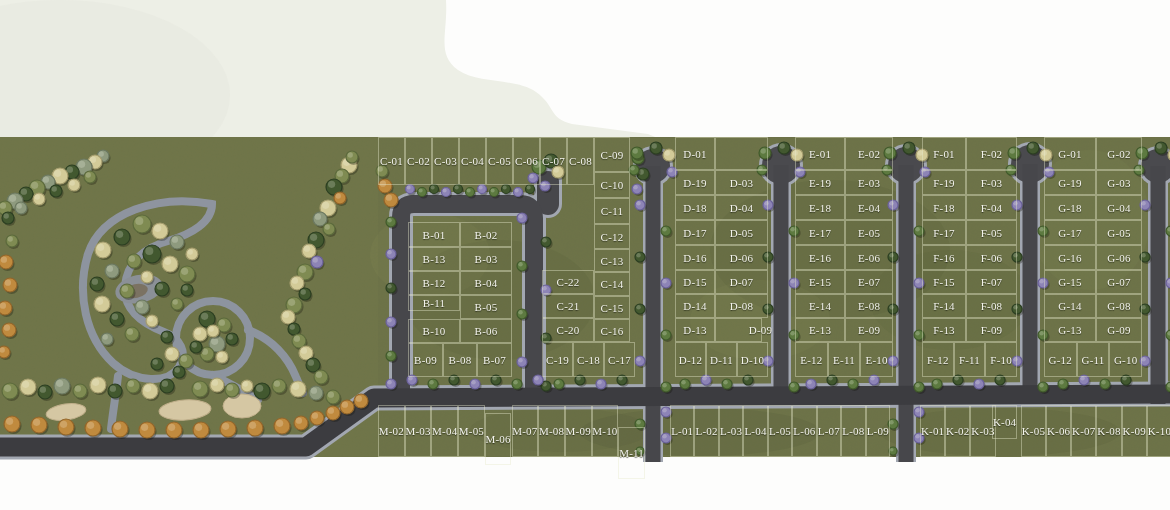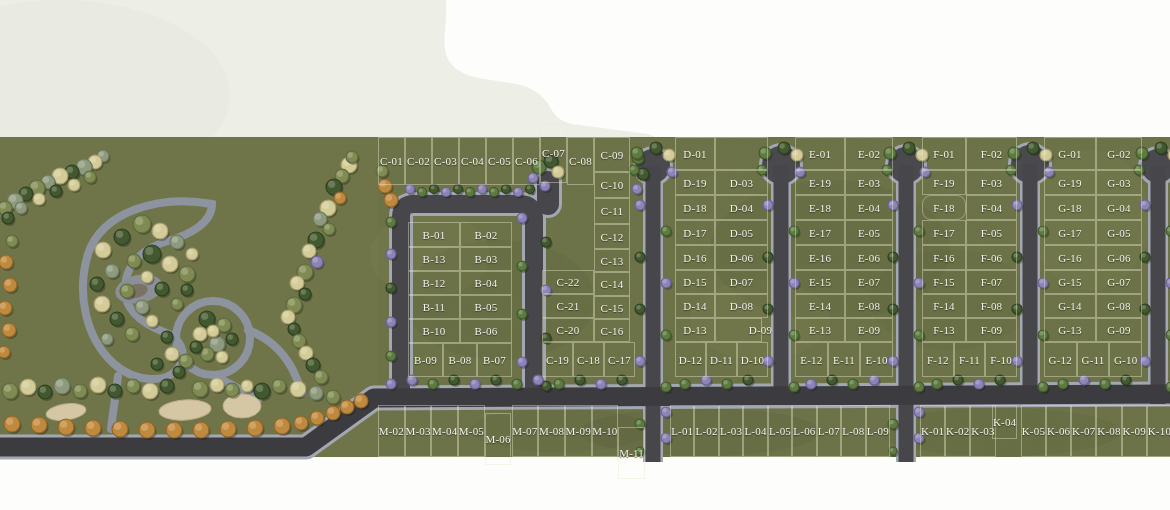--- a/index.html
+++ b/index.html
@@ -847,21 +847,21 @@
       </g>
   </svg>
 
   <div id="lots">
       <div class="lot" style="left: 378px; top: 137px; width: 27px; height: 48px;">C-01</div>
       <div class="lot" style="left: 405px; top: 137px; width: 27px; height: 48px;">C-02</div>
       <div class="lot" style="left: 432px; top: 137px; width: 27px; height: 48px;">C-03</div>
       <div class="lot" style="left: 459px; top: 137px; width: 27px; height: 48px;">C-04</div>
       <div class="lot" style="left: 486px; top: 137px; width: 27px; height: 48px;">C-05</div>
       <div class="lot" style="left: 513px; top: 137px; width: 27px; height: 48px;">C-06</div>
-      <div class="lot" style="left: 540px; top: 123px; width: 27px; height: 60px;">C-07</div>
+      <div class="lot" style="left: 540px; top: 137px; width: 27px; height: 48px;">C-07</div>
       <div class="lot" style="left: 567px; top: 137px; width: 27px; height: 48px;">C-08</div>
       <div class="lot" style="left: 594px; top: 137px; width: 36px; height: 35px;">C-09</div>
       <div class="lot" style="left: 594px; top: 172px; width: 36px; height: 26px;">C-10</div>
       <div class="lot" style="left: 594px; top: 198px; width: 36px; height: 26px;">C-11</div>
       <div class="lot" style="left: 594px; top: 224px; width: 36px; height: 25px;">C-12</div>
       <div class="lot" style="left: 594px; top: 249px; width: 36px; height: 23px;">C-13</div>
       <div class="lot" style="left: 594px; top: 272px; width: 36px; height: 24px;">C-14</div>
       <div class="lot" style="left: 594px; top: 296px; width: 36px; height: 23px;">C-15</div>
       <div class="lot" style="left: 594px; top: 319px; width: 36px; height: 23px;">C-16</div>
       <div class="lot" style="left: 542px; top: 270px; width: 52px; height: 24px;">C-22</div>
@@ -869,21 +869,21 @@
       <div class="lot" style="left: 542px; top: 318px; width: 52px; height: 24px;">C-20</div>
       <div class="lot" style="left: 542px; top: 342px; width: 31px; height: 35px;">C-19</div>
       <div class="lot" style="left: 573px; top: 342px; width: 31px; height: 35px;">C-18</div>
       <div class="lot" style="left: 604px; top: 342px; width: 31px; height: 35px;">C-17</div>
       <div class="lot" style="left: 408px; top: 222px; width: 52px; height: 25px;">B-01</div>
       <div class="lot" style="left: 460px; top: 222px; width: 52px; height: 25px;">B-02</div>
       <div class="lot" style="left: 408px; top: 247px; width: 52px; height: 24px;">B-13</div>
       <div class="lot" style="left: 460px; top: 247px; width: 52px; height: 24px;">B-03</div>
       <div class="lot" style="left: 408px; top: 271px; width: 52px; height: 24px;">B-12</div>
       <div class="lot" style="left: 460px; top: 271px; width: 52px; height: 24px;">B-04</div>
-      <div class="lot" style="left: 408px; top: 295px; width: 52px; height: 24px;">B-11</div>
+      <div class="lot" style="left: 408px; top: 295px; width: 52px; height: 16px;">B-11</div>
       <div class="lot" style="left: 460px; top: 295px; width: 52px; height: 24px;">B-05</div>
       <div class="lot" style="left: 408px; top: 319px; width: 52px; height: 24px;">B-10</div>
       <div class="lot" style="left: 460px; top: 319px; width: 52px; height: 24px;">B-06</div>
       <div class="lot" style="left: 408px; top: 343px; width: 35px; height: 34px;">B-09</div>
       <div class="lot" style="left: 443px; top: 343px; width: 34px; height: 34px;">B-08</div>
       <div class="lot" style="left: 477px; top: 343px; width: 35px; height: 34px;">B-07</div>
       <div class="lot" style="left: 675px; top: 137px; width: 40px; height: 33px;">D-01</div>
       <div class="lot" style="left: 715px; top: 137px; width: 53px; height: 33px;"></div>
       <div class="lot" style="left: 675px; top: 170px; width: 40px; height: 25px;">D-19</div>
       <div class="lot" style="left: 715px; top: 170px; width: 53px; height: 25px;">D-03</div>
@@ -918,21 +918,21 @@
       <div class="lot" style="left: 845px; top: 294px; width: 48px; height: 24px;">E-08</div>
       <div class="lot" style="left: 795px; top: 318px; width: 50px; height: 24px;">E-13</div>
       <div class="lot" style="left: 845px; top: 318px; width: 48px; height: 24px;">E-09</div>
       <div class="lot" style="left: 795px; top: 342px; width: 32.6667px; height: 35px;">E-12</div>
       <div class="lot" style="left: 827.667px; top: 342px; width: 32.6667px; height: 35px;">E-11</div>
       <div class="lot" style="left: 860.333px; top: 342px; width: 32.6667px; height: 35px;">E-10</div>
       <div class="lot" style="left: 922px; top: 137px; width: 44px; height: 33px;">F-01</div>
       <div class="lot" style="left: 966px; top: 137px; width: 51px; height: 33px;">F-02</div>
       <div class="lot" style="left: 922px; top: 170px; width: 44px; height: 25px;">F-19</div>
       <div class="lot" style="left: 966px; top: 170px; width: 51px; height: 25px;">F-03</div>
-      <div class="lot" style="left: 922px; top: 195px; width: 44px; height: 25px; border-radius: 9px;">F-18</div>
+      <div class="lot" style="left: 922px; top: 195px; width: 44px; height: 25px;">F-18</div>
       <div class="lot" style="left: 966px; top: 195px; width: 51px; height: 25px;">F-04</div>
       <div class="lot" style="left: 922px; top: 220px; width: 44px; height: 25px;">F-17</div>
       <div class="lot" style="left: 966px; top: 220px; width: 51px; height: 25px;">F-05</div>
       <div class="lot" style="left: 922px; top: 245px; width: 44px; height: 25px;">F-16</div>
       <div class="lot" style="left: 966px; top: 245px; width: 51px; height: 25px;">F-06</div>
       <div class="lot" style="left: 922px; top: 270px; width: 44px; height: 24px;">F-15</div>
       <div class="lot" style="left: 966px; top: 270px; width: 51px; height: 24px;">F-07</div>
       <div class="lot" style="left: 922px; top: 294px; width: 44px; height: 24px;">F-14</div>
       <div class="lot" style="left: 966px; top: 294px; width: 51px; height: 24px;">F-08</div>
       <div class="lot" style="left: 922px; top: 318px; width: 44px; height: 24px;">F-13</div>

